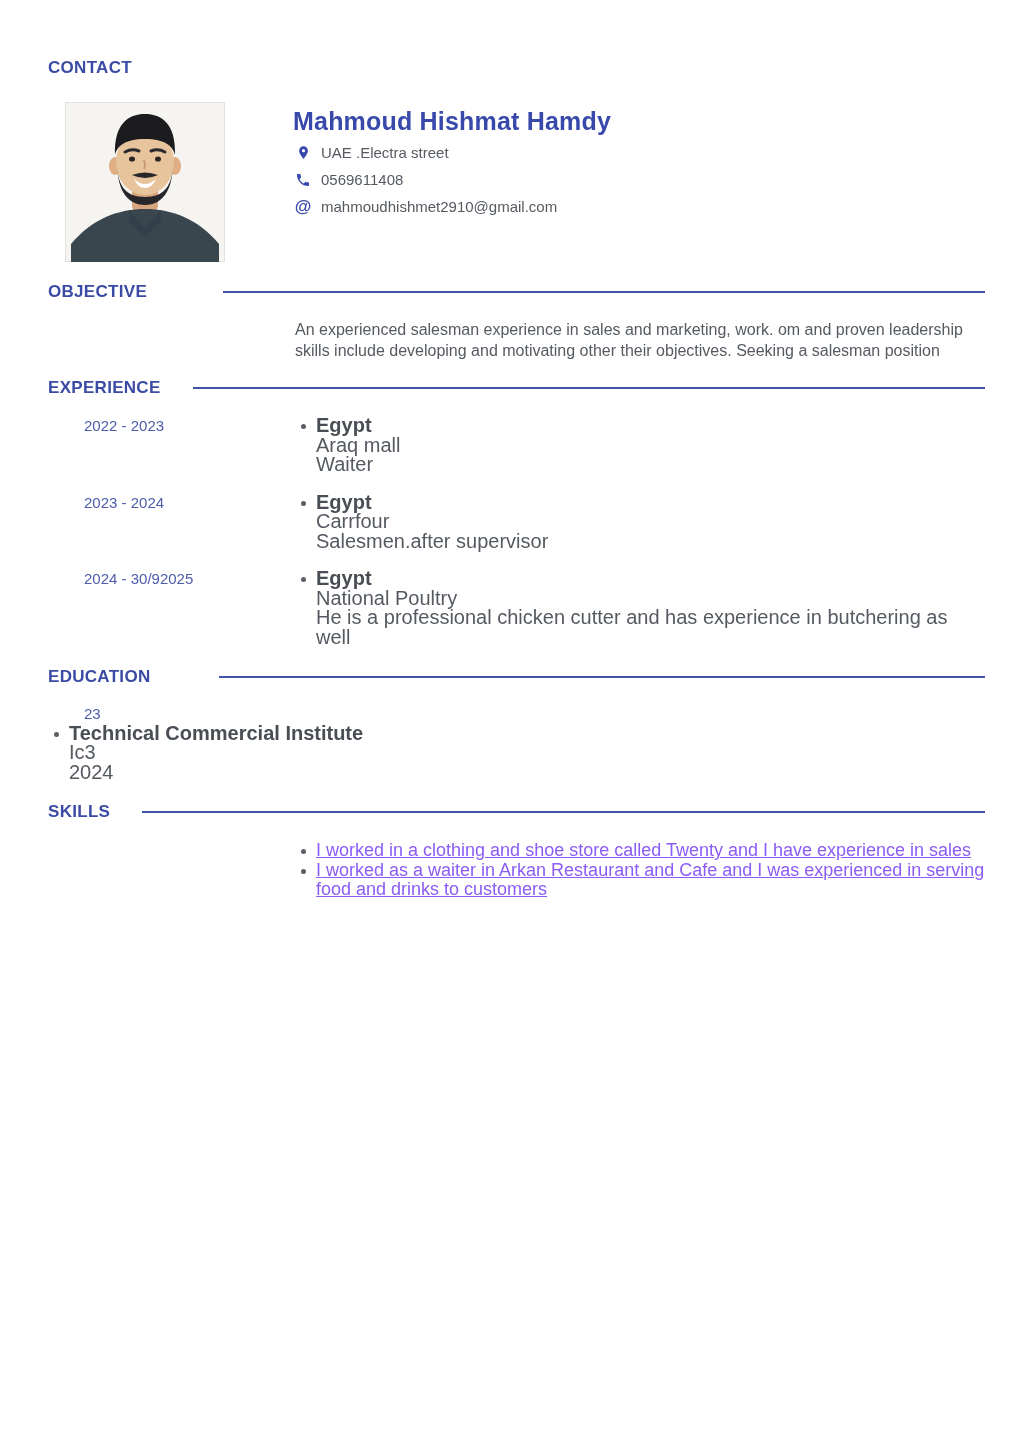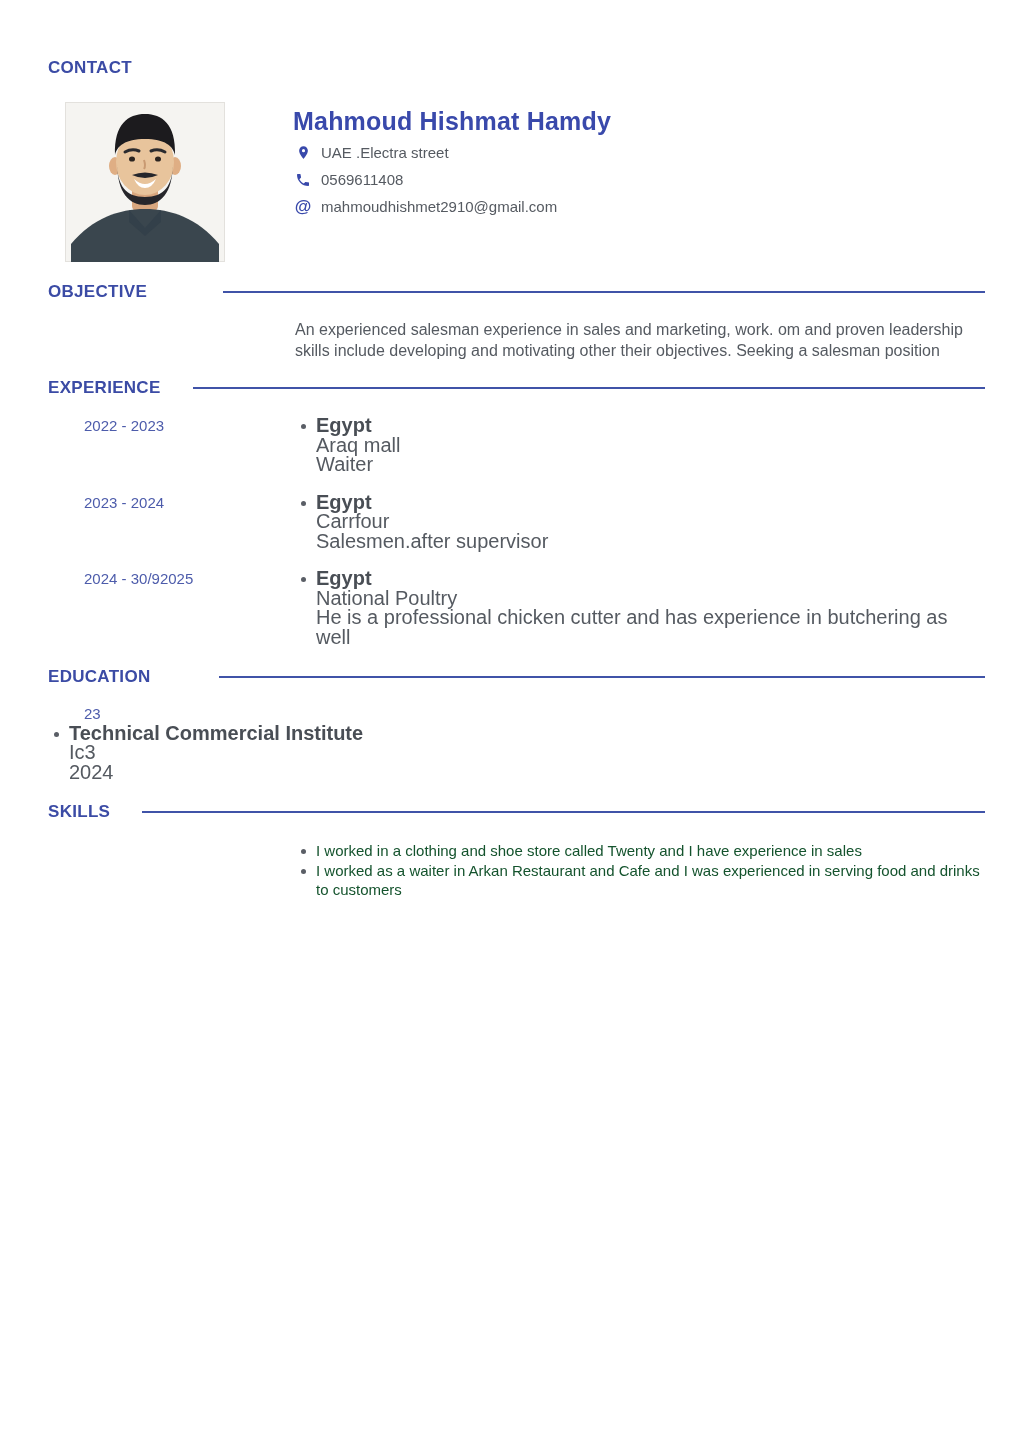--- a/index.html
+++ b/index.html
@@ -124,21 +124,21 @@
   
   .m-objective-head { margin-top: 20px; gap: 44px; }
   .m-objective-body { margin-top: 17px; }
   .m-experience-head { margin-top: 17px; }
   .m-entry-1 { margin-top: 18px; }
   .m-entry-n { margin-top: 18px; }
   .m-education-head { margin-top: 20px; gap: 36px; }
   .m-education-body { margin-top: 17px; flex-direction: column; }
   .m-skills-head { margin-top: 20px; }
   .m-skills-body { margin-top: 19px; }
-  .skills-list .bullet-item { color: #14532d; font-size: 15px; line-height: 19.5px; }
+  .skills-list .bullet-item { color: #8b5cf6; font-size: 18px; line-height: 19.5px; text-decoration: underline; }
 </style>
 </head>
 <body>
 
 <div class="page">
 
   <div class="sec-head">
     <span class="label">CONTACT</span>
   </div>
 

